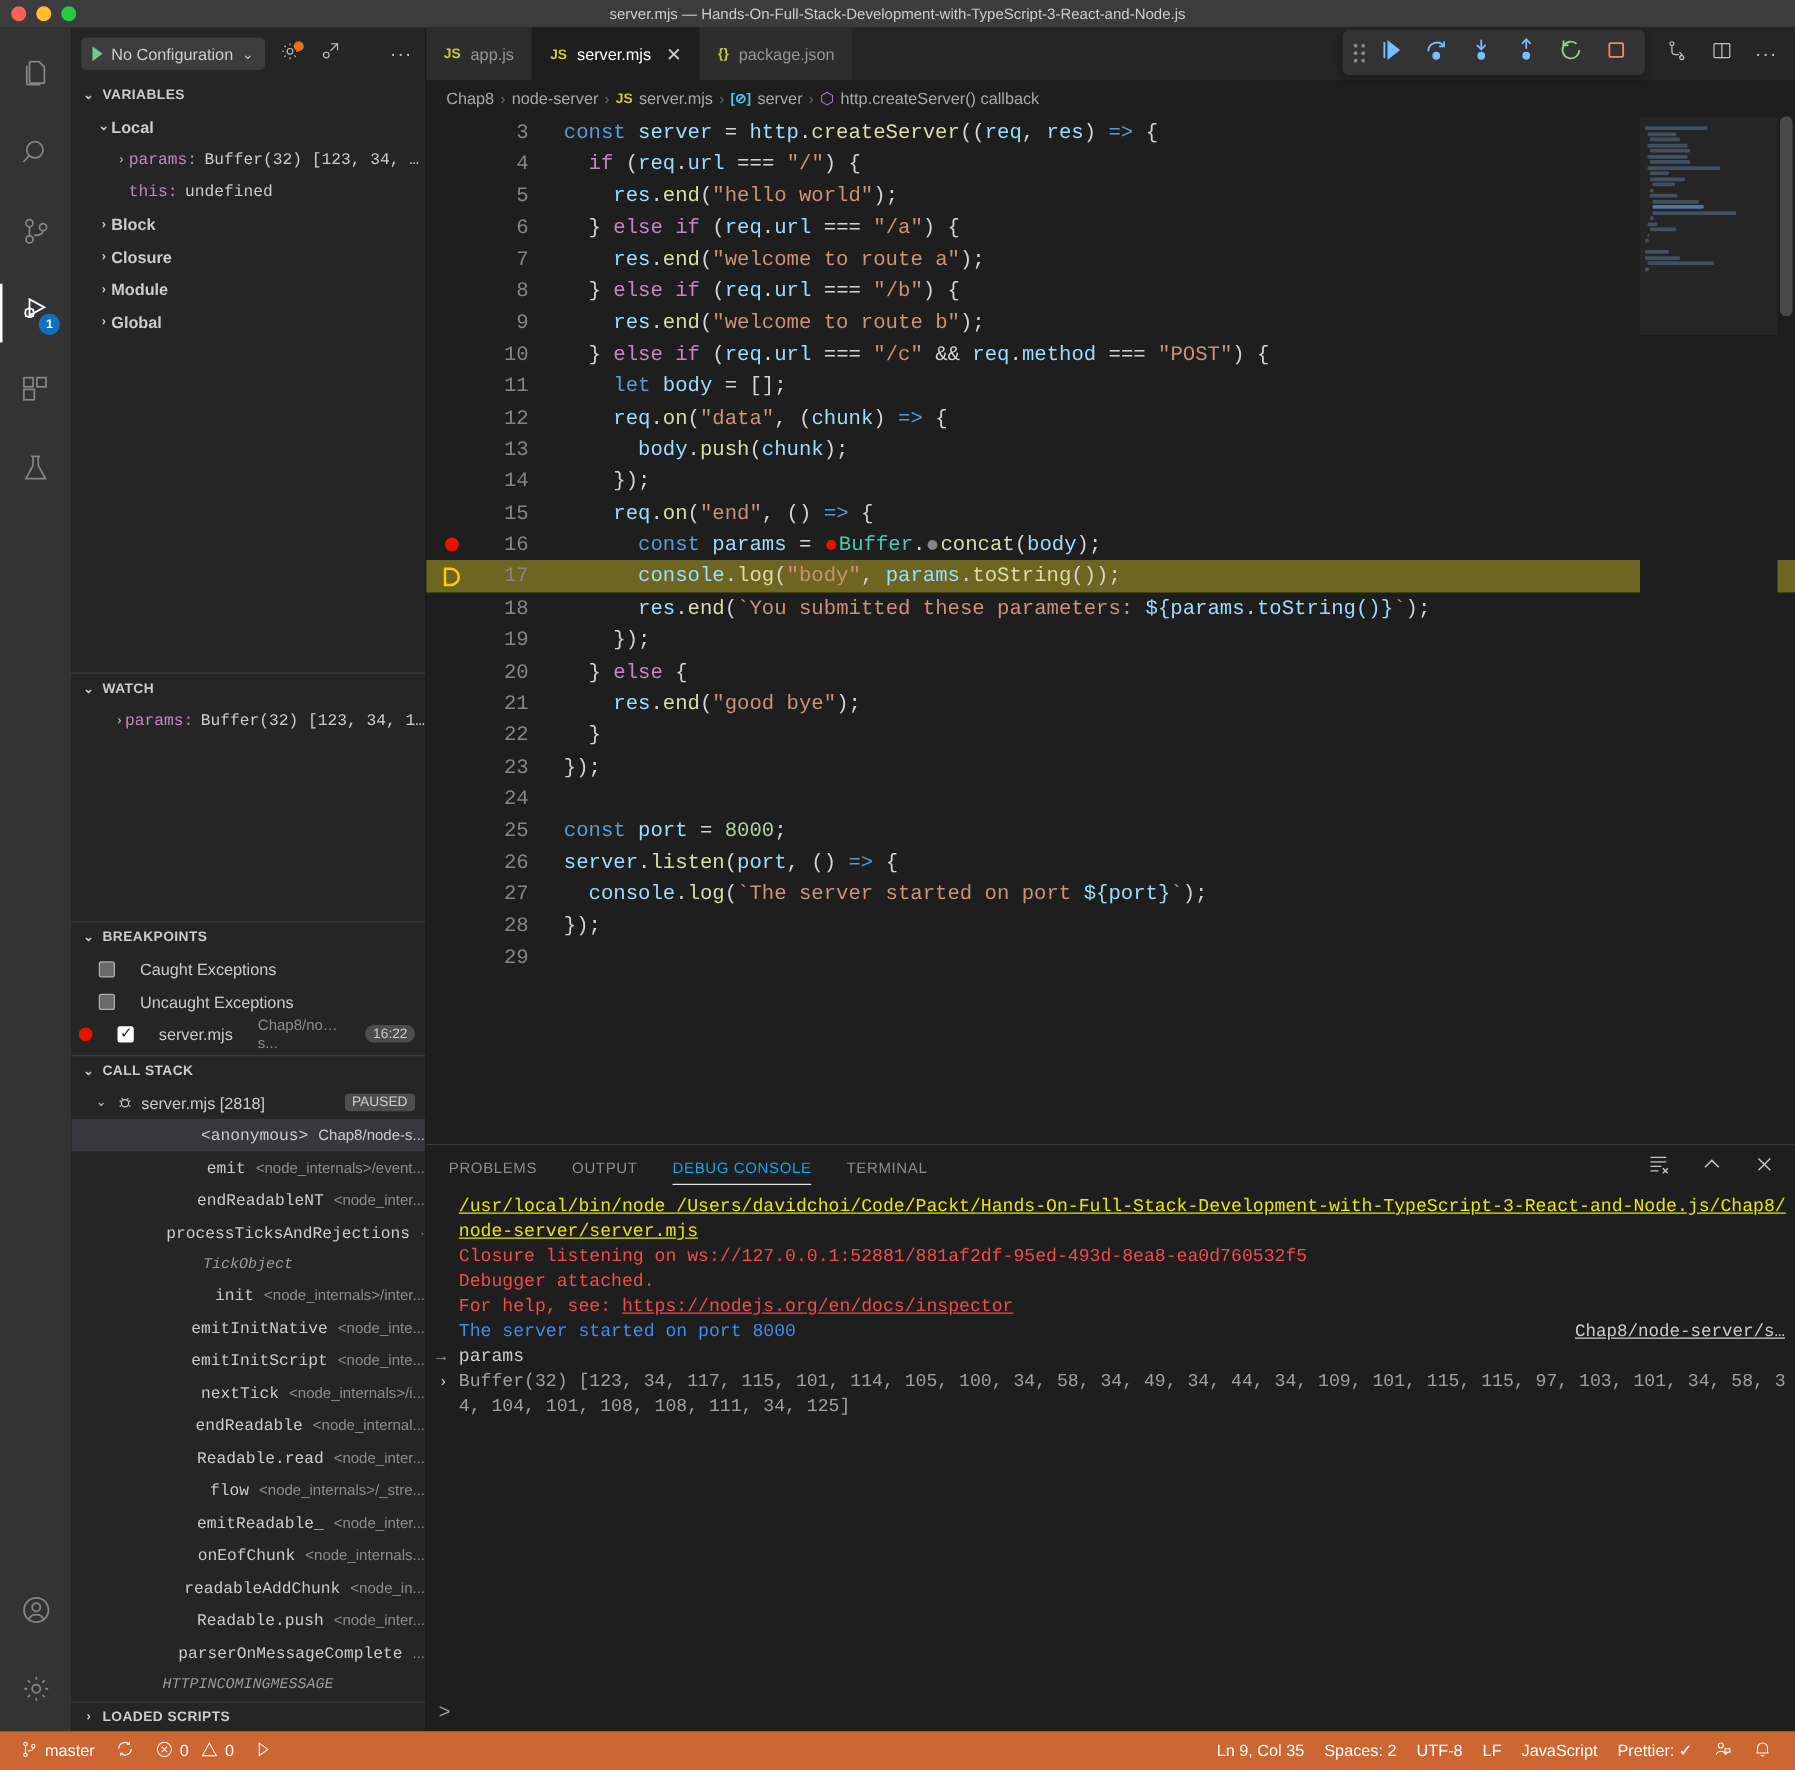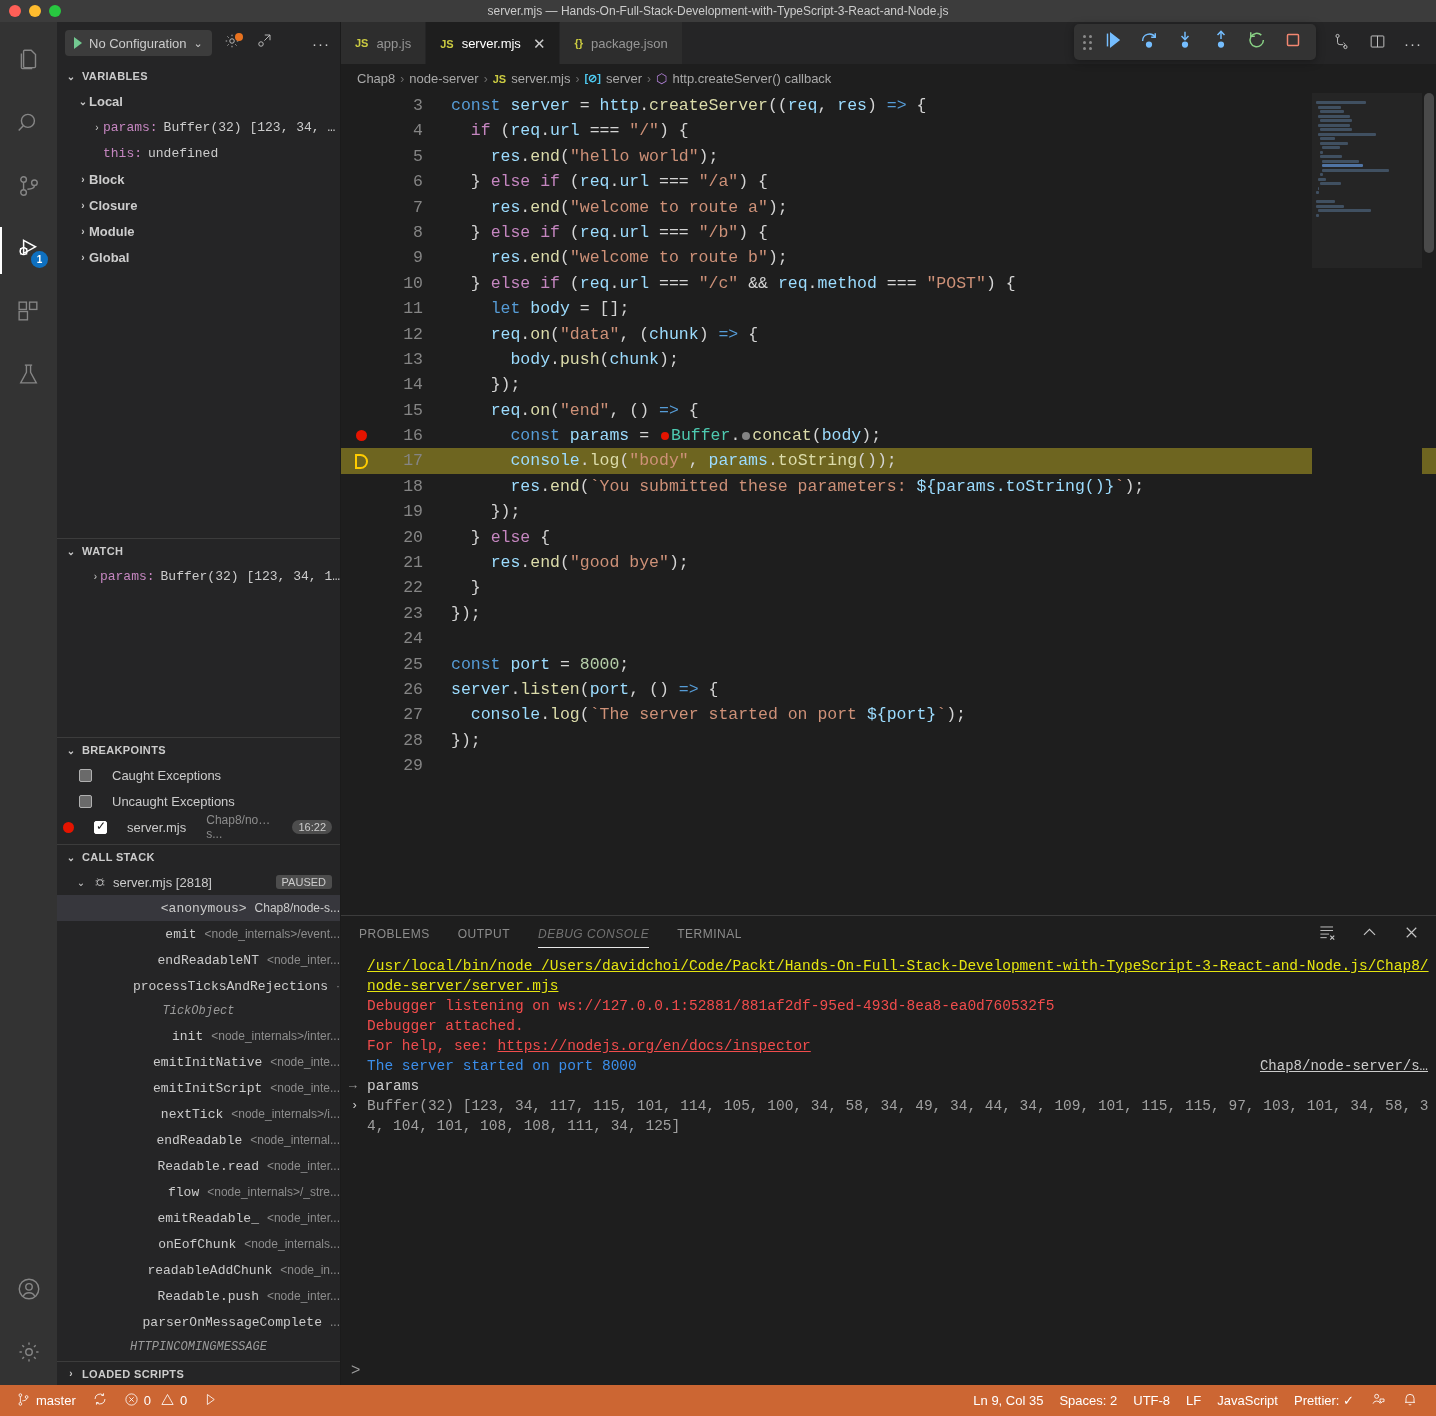--- a/index.html
+++ b/index.html
@@ -192,21 +192,21 @@
   }
   .mm-line { height: 3px; margin-bottom: 1.5px; border-radius: 1px; }
   .mm-slider { position: absolute; right: 0; top: 0; width: 110px; height: 175px; background: rgba(255,255,255,.035); }
   .scrollbar-v { position: absolute; right: 0; top: 0; width: 14px; height: 100%; background: transparent; }
   .scroll-thumb { position: absolute; right: 2px; top: 0; width: 10px; height: 160px; background: #4a4a4a; border-radius: 5px; }
 
   
   .panel { flex: 0 0 470px; background: #1e1e1e; border-top: 1px solid #3c3c3c; display: flex; flex-direction: column; min-height: 0; }
   .panel-head { height: 36px; flex: 0 0 36px; display: flex; align-items: center; padding-left: 18px; gap: 28px; position: relative; }
   .ptab { font-size: 12px; color: #8c8c8c; letter-spacing: .5px; cursor: pointer; position: relative; height: 36px; display: flex; align-items: center; }
-  .ptab.active { color: #737373; font-style: italic; }
+  .ptab.active { color: #0ea5e9; }
   .ptab.active::after { content: ""; position: absolute; left: 0; right: 0; bottom: 4px; height: 1px; background: #e7e7e7; }
   .panel-actions { position: absolute; right: 14px; top: 0; height: 36px; display: flex; align-items: center; gap: 20px; }
   .panel-actions .ic-btn { width: 22px; height: 22px; }
   .console {
     flex: 1 1 auto; overflow: hidden; padding: 4px 0 0 26px;
     font-family: "Liberation Mono", monospace; font-size: 14.5px; line-height: 20px; min-height: 0;
   }
   .cl { display: block; position: relative; white-space: pre-wrap; word-break: break-all; }
   .c-yellow { color: #e5e510; text-decoration: underline; }
   .c-red { color: #f14c4c; }
@@ -701,21 +701,21 @@
               <span>
                 <svg width="19" height="19" viewBox="0 0 24 24">
                     <path d="M6 6l12 12M18 6L6 18" stroke-width="1.5"></path>
                   </svg>
               </span>
             </div>
           </div>
         </div>
         <div class="console" id="console">
             <div class="cl"><span class="c-yellow">/usr/local/bin/node </span><span class="c-yellow">/Users/davidchoi/Code/Packt/Hands-On-Full-Stack-Development-with-TypeScript-3-React-and-Node.js/Chap8/node-server/server.mjs</span></div>
-            <div class="cl"><span class="c-red">Debugger listening on ws://127.0.0.1:52881/881af2df-95ed-493d-8ea8-ea0d760532f5</span></div>
+            <div class="cl"><span class="c-red">Closure listening on ws://127.0.0.1:52881/881af2df-95ed-493d-8ea8-ea0d760532f5</span></div>
             <div class="cl"><span class="c-red">Debugger attached.</span></div>
             <div class="cl"><span class="c-red">For help, see: </span><span class="c-link">https://nodejs.org/en/docs/inspector</span></div>
             <div class="cl"><span class="c-blue">The server started on port 8000</span><span class="src-right">Chap8/node-server/s…</span></div>
             <div class="cl"><span class="arrow-in">→</span><span class="c-grey">params</span></div>
             <div class="cl"><span class="tw-in">›</span><span class="c-dim">Buffer(32) [123, 34, 117, 115, 101, 114, 105, 100, 34, 58, 34, 49, 34, 44, 34, 109, 101, 115, 115, 97, 103, 101, 34, 58, 34, 104, 101, 108, 108, 111, 34, 125]</span></div>
           </div>
         <div class="console-input-row">
           <span class="console-caret">&gt;</span>
         </div>
       </div>

